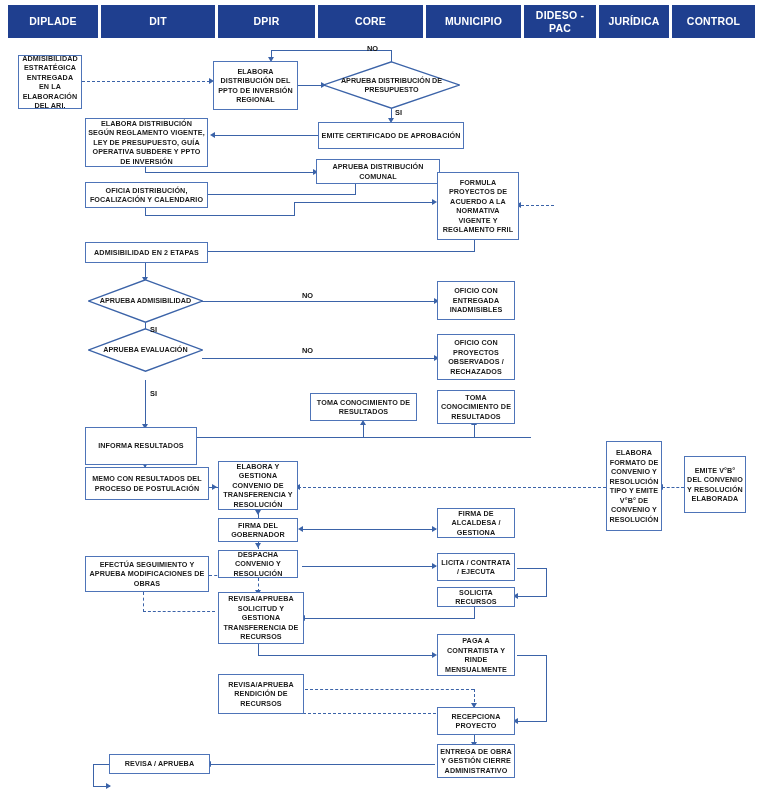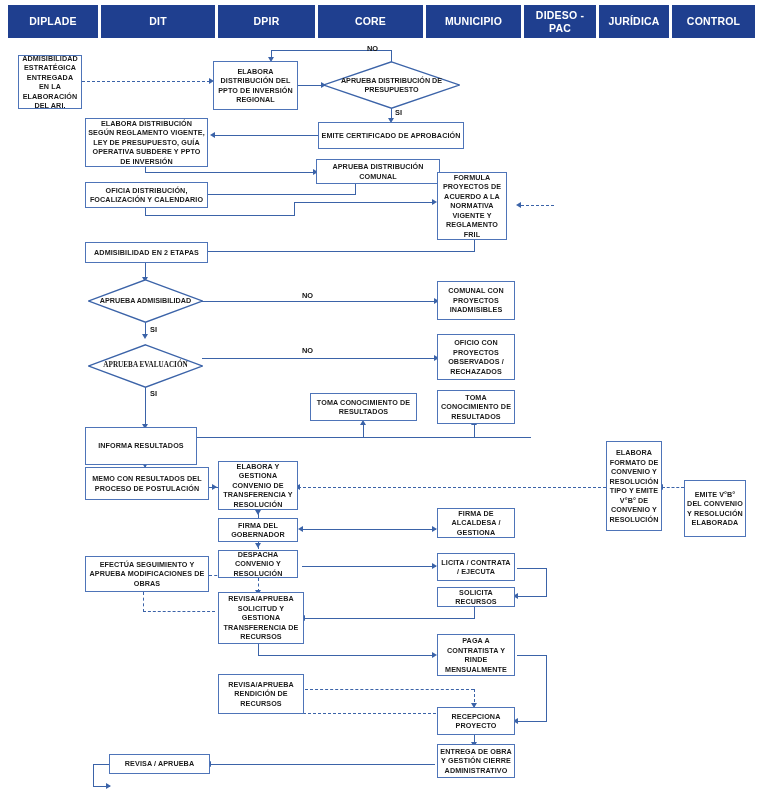--- a/index.html
+++ b/index.html
@@ -299,41 +299,41 @@
     </div>
 
   <div class="node" style="left:316px;top:159px;width:124px;height:25px;">
     <span>APRUEBA DISTRIBUCIÓN COMUNAL</span>
     </div>
 
   <div class="node" style="left:85px;top:182px;width:123px;height:26px;">
     <span>OFICIA DISTRIBUCIÓN, FOCALIZACIÓN Y CALENDARIO</span>
     </div>
 
-  <div class="node" style="left:437px;top:172px;width:70px;height:68px;">
+  <div class="node" style="left:437px;top:172px;width:82px;height:68px;">
     <span>FORMULA PROYECTOS DE ACUERDO A LA NORMATIVA VIGENTE Y REGLAMENTO FRIL</span>
     </div>
 
 
   <div class="node" style="left:85px;top:242px;width:123px;height:21px;">
     <span>ADMISIBILIDAD EN 2 ETAPAS</span>
     </div>
 
   <div class="diamond" style="left:88px;top:279px;width:115px;height:44px;">
     <svg class="dshape" viewBox="0 0 115 44" preserveAspectRatio="none">
       <polygon points="57.5,0.8 114.2,22 57.5,43.2 0.8,22" fill="#ffffff" stroke="#3B63A8" stroke-width="1.3"></polygon>
     </svg>
     <div class="dlabel">APRUEBA ADMISIBILIDAD</div>
   </div>
 
   <div class="node" style="left:437px;top:281px;width:78px;height:39px;">
-    <span>COMUNAL CON PROYECTOS INADMISIBLES</span>
-    </div>
-
-  <div class="diamond" style="left:88px;top:344px;width:115px;height:44px;font-family:Liberation Serif, serif;">
+    <span>OFICIO CON ENTREGADA INADMISIBLES</span>
+    </div>
+
+  <div class="diamond" style="left:88px;top:328px;width:115px;height:44px;">
     <svg class="dshape" viewBox="0 0 115 44" preserveAspectRatio="none">
       <polygon points="57.5,0.8 114.2,22 57.5,43.2 0.8,22" fill="#ffffff" stroke="#3B63A8" stroke-width="1.3"></polygon>
     </svg>
     <div class="dlabel">APRUEBA EVALUACIÓN</div>
   </div>
 
   <div class="node" style="left:437px;top:334px;width:78px;height:46px;">
     <span>OFICIO CON PROYECTOS OBSERVADOS / RECHAZADOS</span>
     </div>
 
@@ -354,21 +354,21 @@
     </div>
 
   <div class="node" style="left:218px;top:461px;width:80px;height:49px;">
     <span>ELABORA Y GESTIONA CONVENIO DE TRANSFERENCIA Y RESOLUCIÓN</span>
     </div>
 
   <div class="node" style="left:606px;top:441px;width:56px;height:90px;">
     <span>ELABORA FORMATO DE CONVENIO Y RESOLUCIÓN TIPO Y EMITE V°B° DE CONVENIO Y RESOLUCIÓN</span>
     </div>
 
-  <div class="node" style="left:684px;top:456px;width:62px;height:57px;margin-top:24px;">
+  <div class="node" style="left:684px;top:456px;width:62px;height:57px;">
     <span>EMITE V°B° DEL CONVENIO Y RESOLUCIÓN ELABORADA</span>
     </div>
 
   <div class="node" style="left:218px;top:518px;width:80px;height:24px;">
     <span>FIRMA DEL GOBERNADOR</span>
     </div>
 
   <div class="node" style="left:437px;top:508px;width:78px;height:30px;">
     <span>FIRMA DE ALCALDESA / GESTIONA</span>
     </div>

